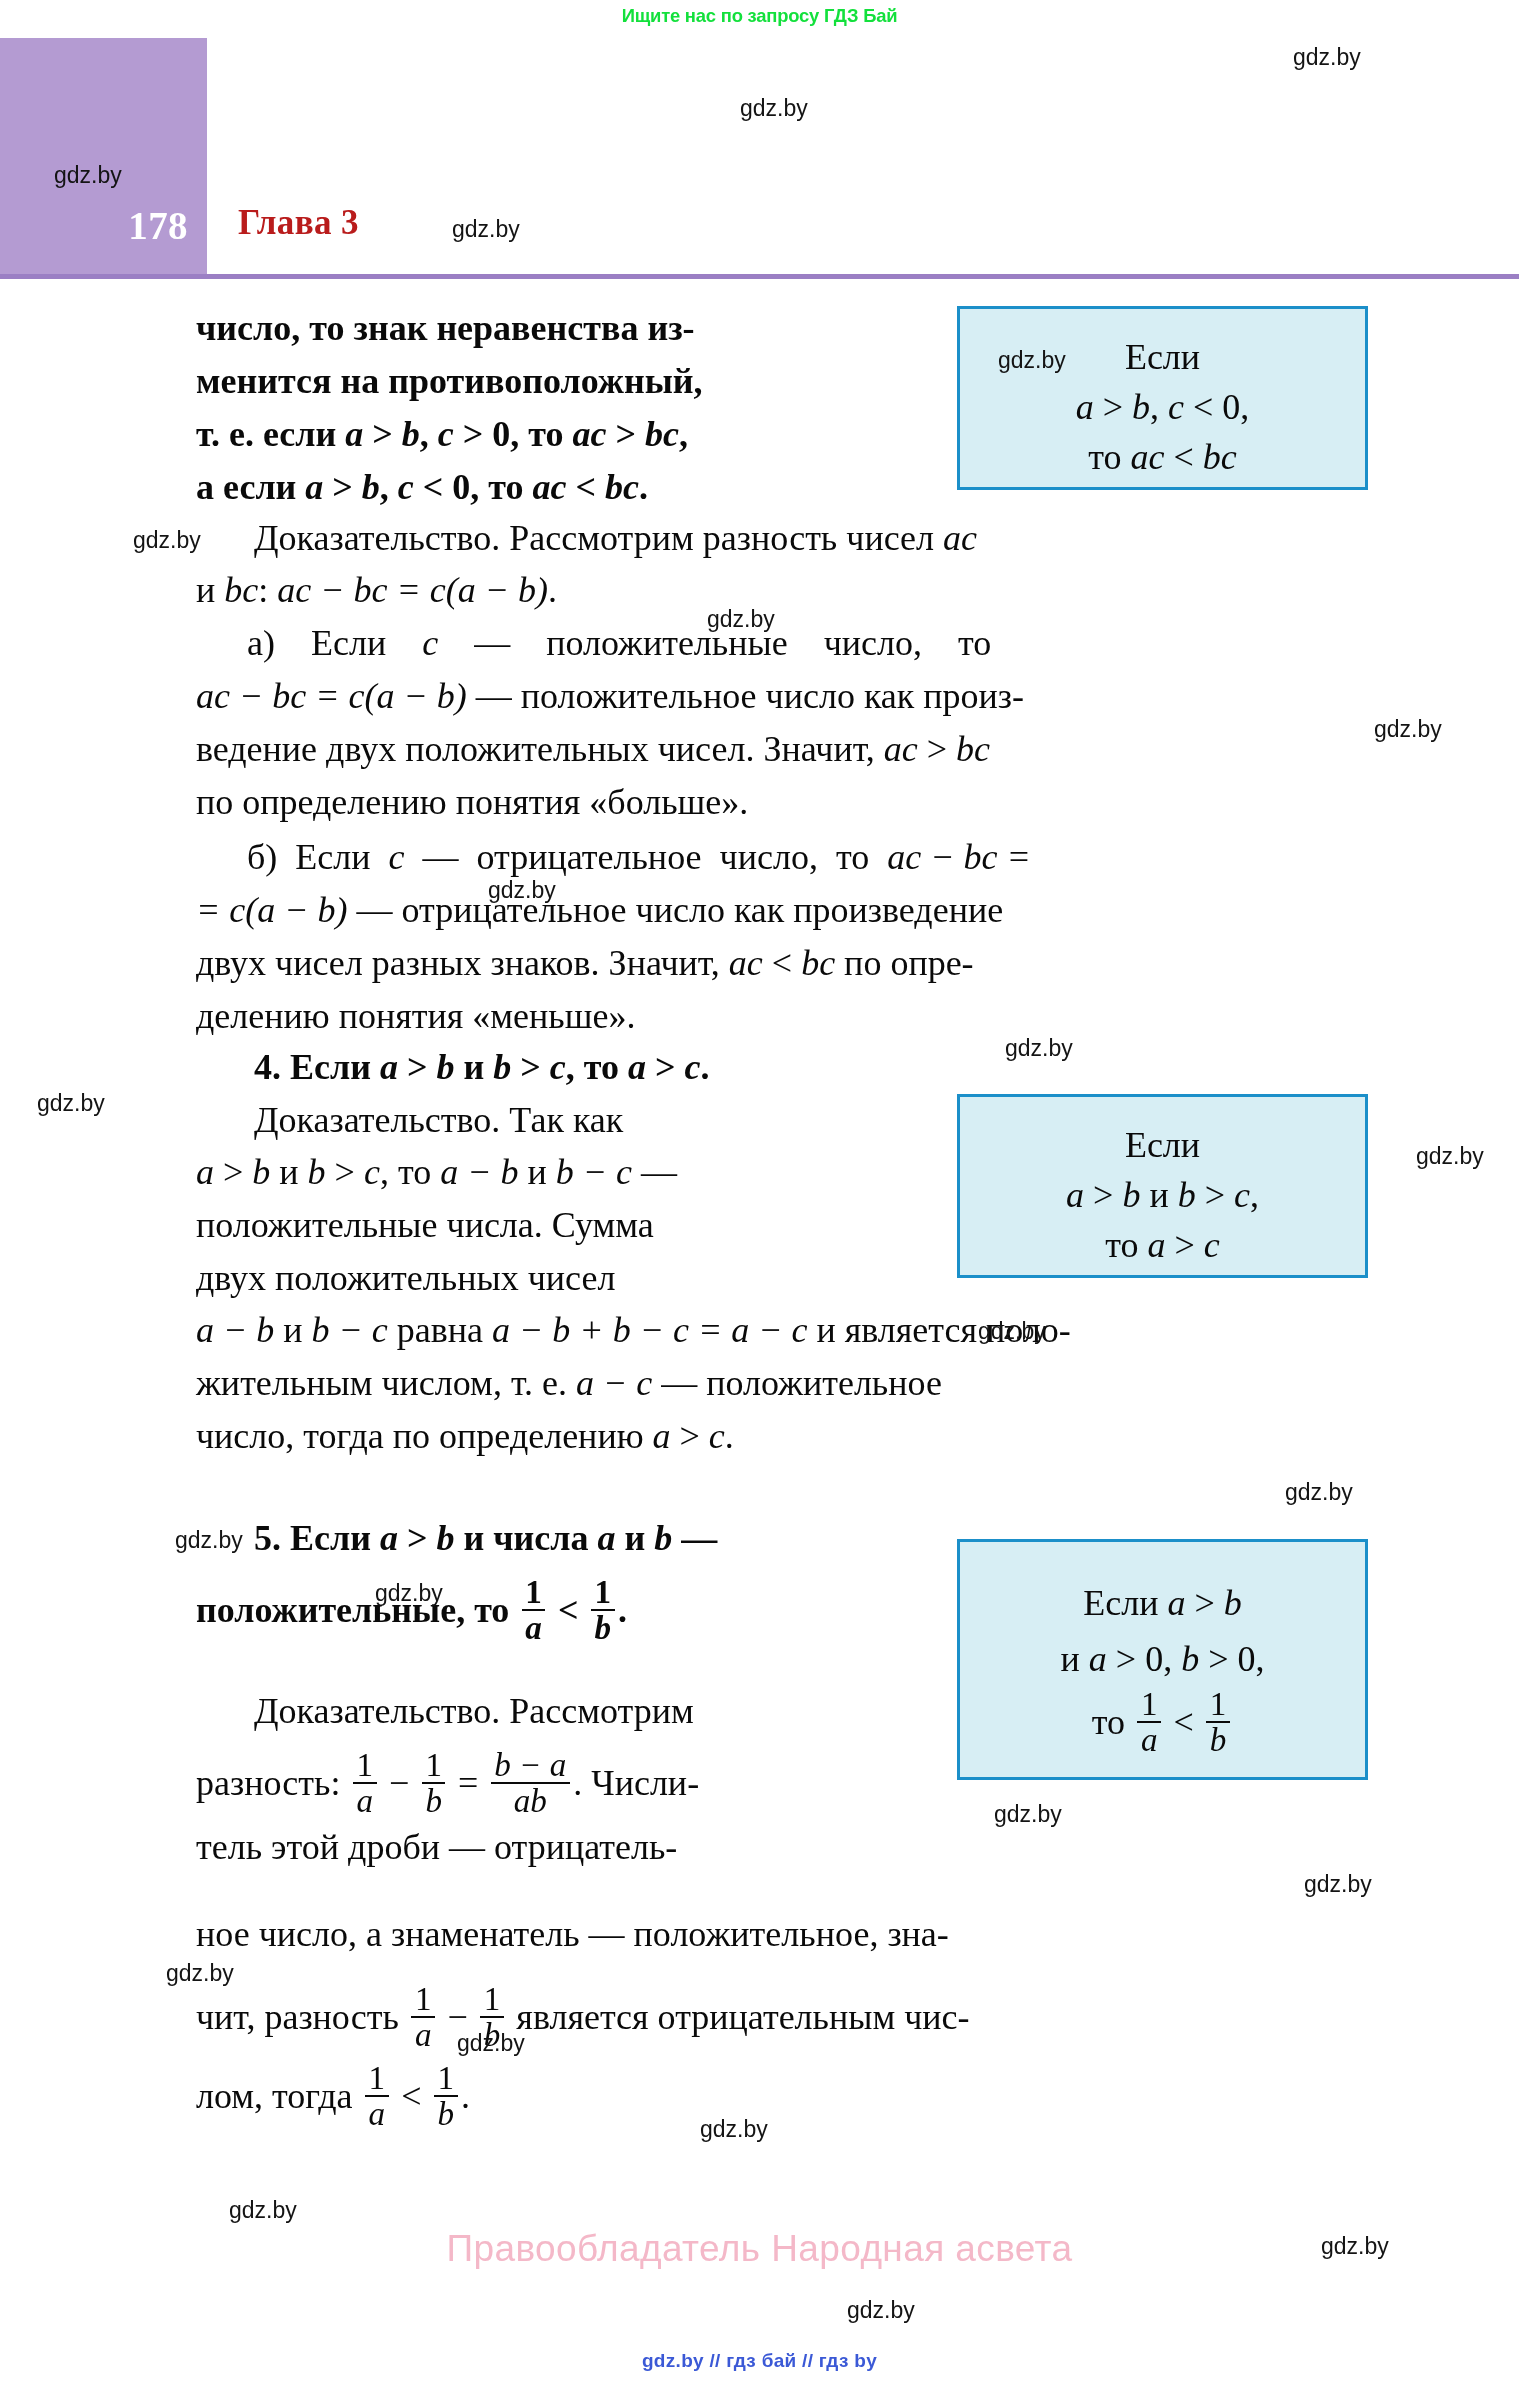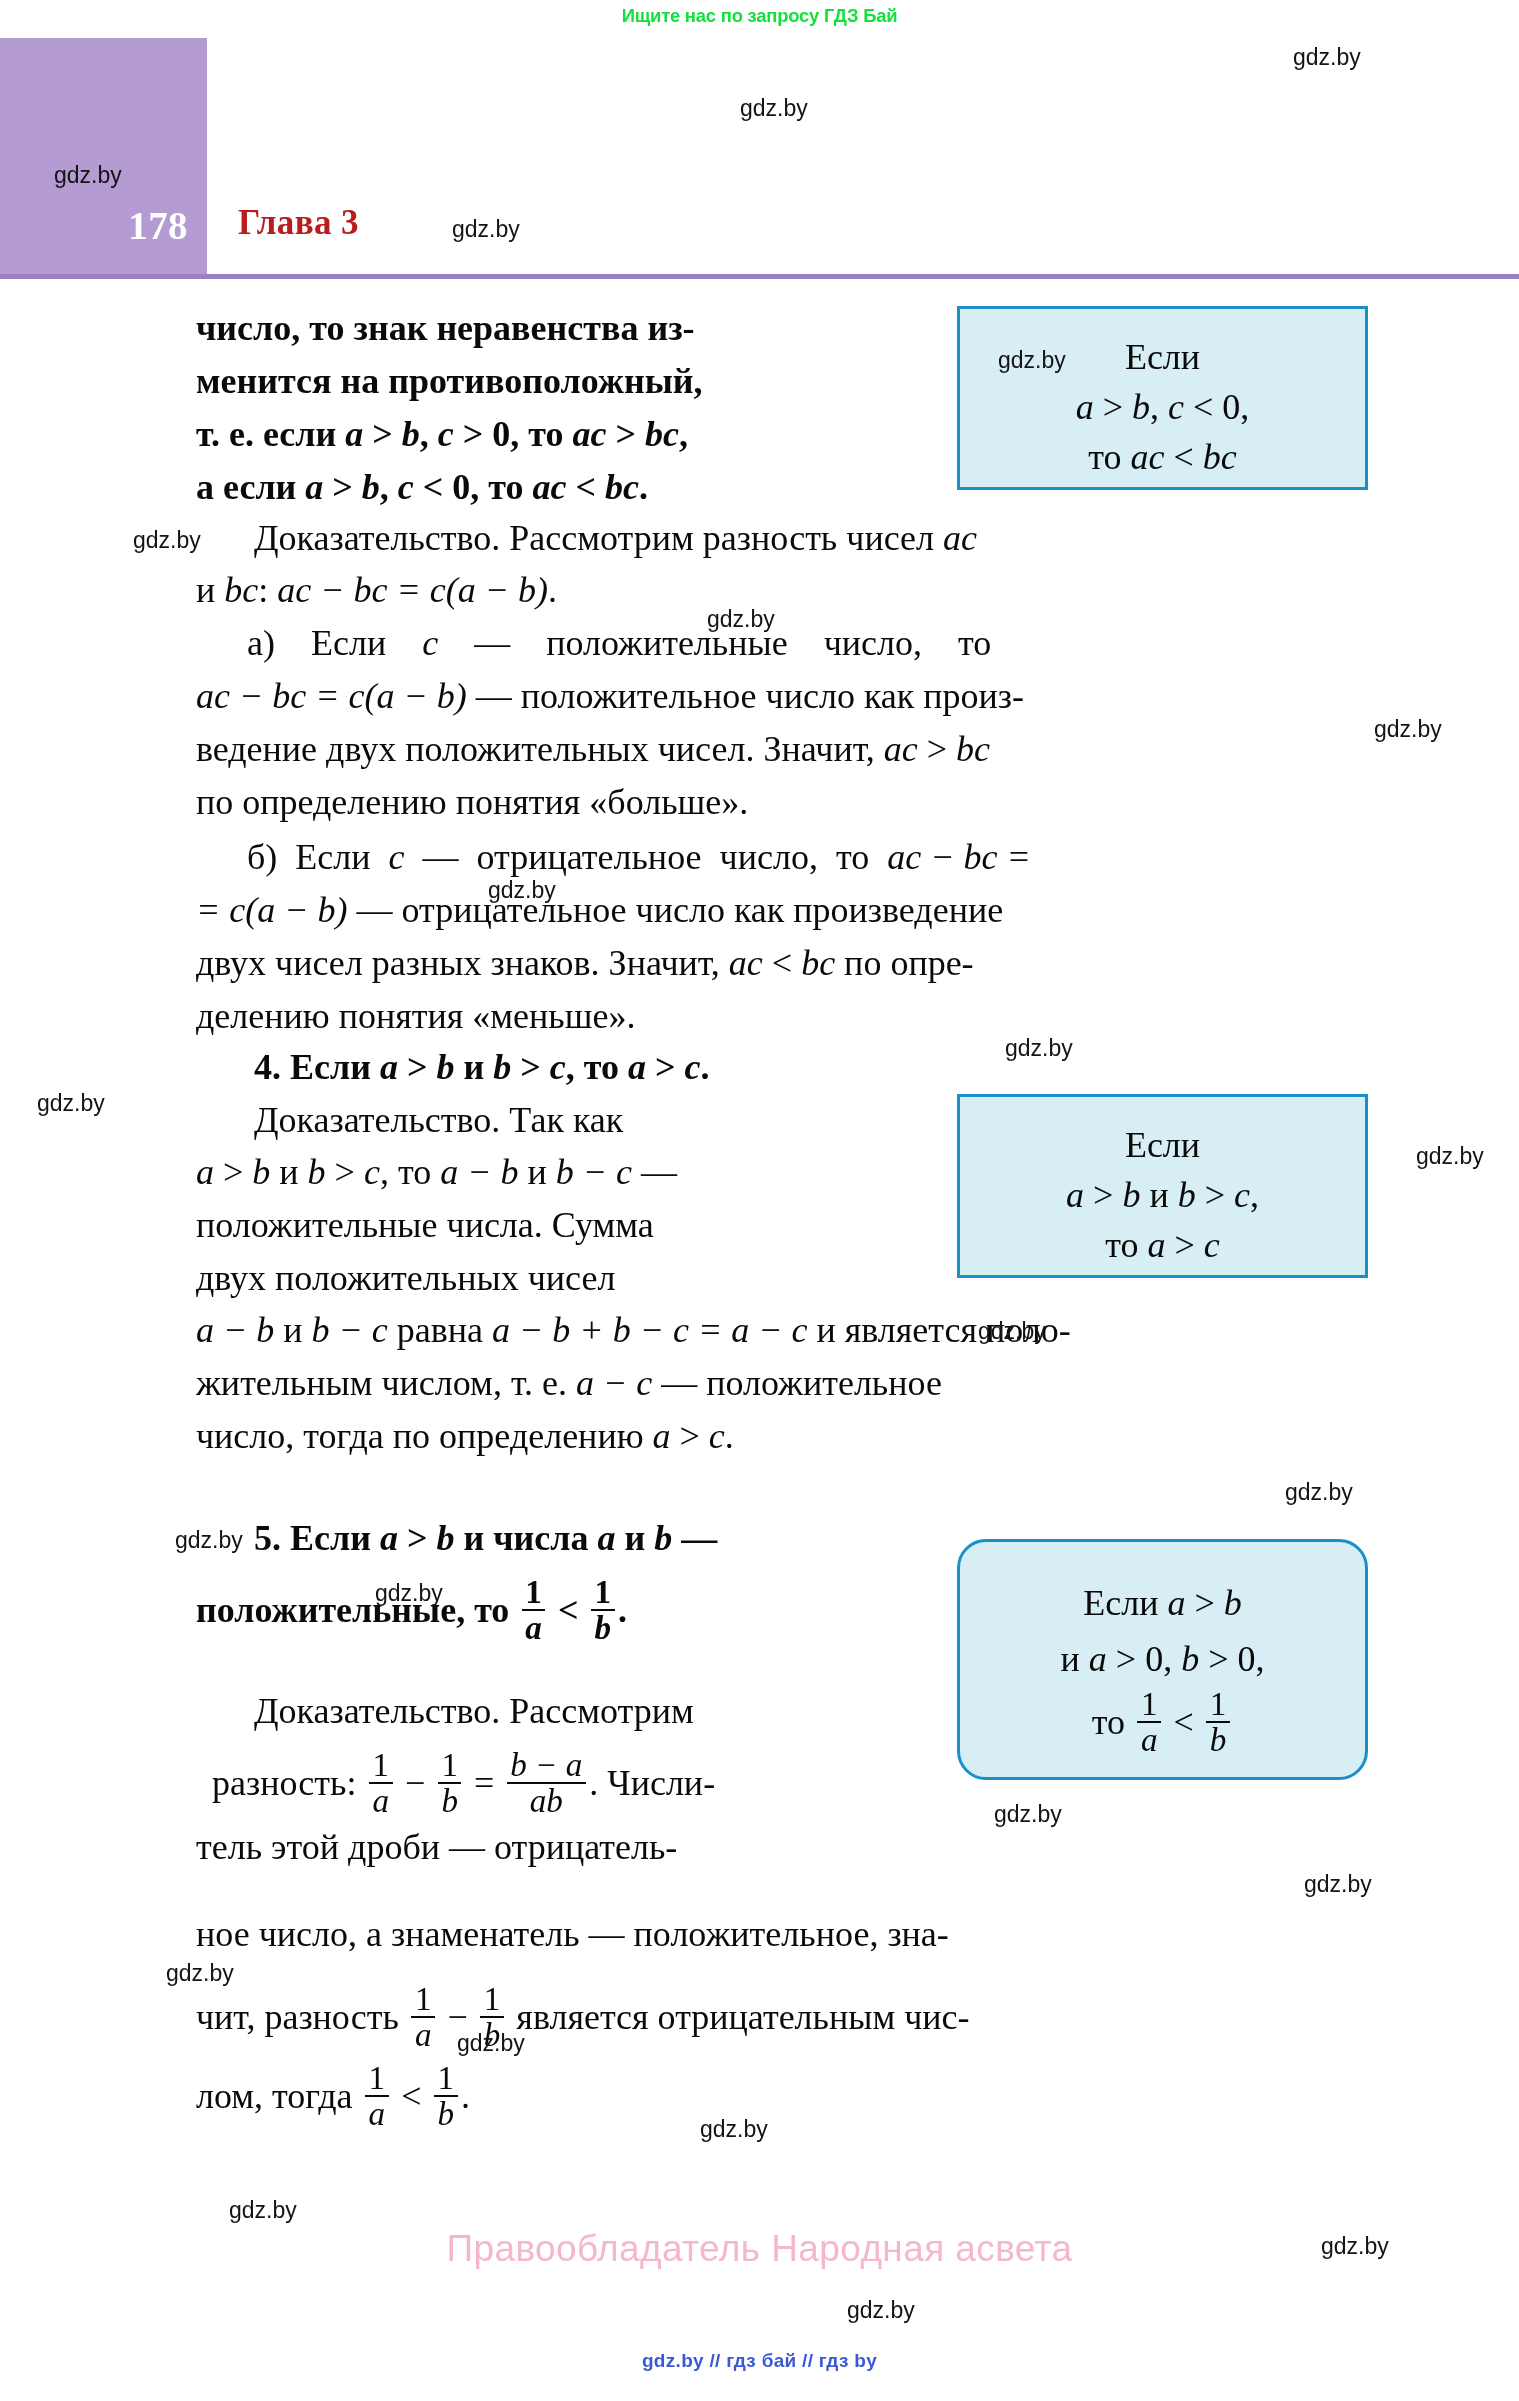--- a/index.html
+++ b/index.html
@@ -171,21 +171,21 @@
       <span>Если</span>
     </div>
     <div class="bl">
       <span class="m">a</span><span class="mu"> &gt; </span><span class="m">b</span><span class="mu"> и </span><span class="m">b</span><span class="mu"> &gt; </span><span class="m">c</span><span class="mu">,</span>
     </div>
     <div class="bl">
       <span>то </span><span class="m">a</span><span class="mu"> &gt; </span><span class="m">c</span>
     </div>
   </div>
 
-  <div class="bluebox" style="left:957px; top:1539px; width:411px; height:241px; padding-top:33px; line-height:56px;border-radius:29px;">
+  <div class="bluebox" style="left:957px; top:1539px; width:411px; height:241px; padding-top:33px; line-height:56px;">
     <div class="bl">
       <span>Если </span><span class="m">a</span><span class="mu"> &gt; </span><span class="m">b</span>
     </div>
     <div class="bl">
       <span>и </span><span class="m">a</span><span class="mu"> &gt; </span><span class="mu">0</span><span class="mu">, </span><span class="m">b</span><span class="mu"> &gt; </span><span class="mu">0</span><span class="mu">,</span>
     </div>
     <div class="bl" style="line-height:46px;">
       <span>то </span><span class="frac"><span class="num">1</span><span class="den m">a</span></span><span class="mu"> &lt; </span><span class="frac"><span class="num">1</span><span class="den m">b</span></span>
     </div>
   </div>
@@ -279,21 +279,21 @@
       <span>положительные, то </span><span class="frac"><span class="num">1</span><span class="den m">a</span></span><span class="mu"> &lt; </span><span class="frac"><span class="num">1</span><span class="den m">b</span></span><span>.</span>
     </div>
   </div>
 
   <div style="position:absolute; left:254px; top:1685px; width:700px;">
     <div class="tline">
       <span class="it">Доказательство.</span><span>  Рассмотрим</span>
     </div>
   </div>
   <div style="position:absolute; left:196px; top:1746px; width:770px;">
-    <div class="tline" style="line-height:75px;margin-left:16px;">
+    <div class="tline" style="line-height:75px;">
       <span>разность: </span><span class="frac"><span class="num">1</span><span class="den m">a</span></span><span class="mu"> − </span><span class="frac"><span class="num">1</span><span class="den m">b</span></span><span class="mu"> = </span><span class="frac"><span class="num m">b − a</span><span class="den m">ab</span></span><span>.  Числи-</span>
     </div>
     <div class="tline">тель этой дроби — отрицатель-</div>
   </div>
 
   <div style="position:absolute; left:196px; top:1908px; width:1208px;">
     <div class="tline">ное число, а знаменатель — положительное, зна-</div>
   </div>
   <div style="position:absolute; left:196px; top:1978px; width:1208px;">
     <div class="tline" style="line-height:79px;">

